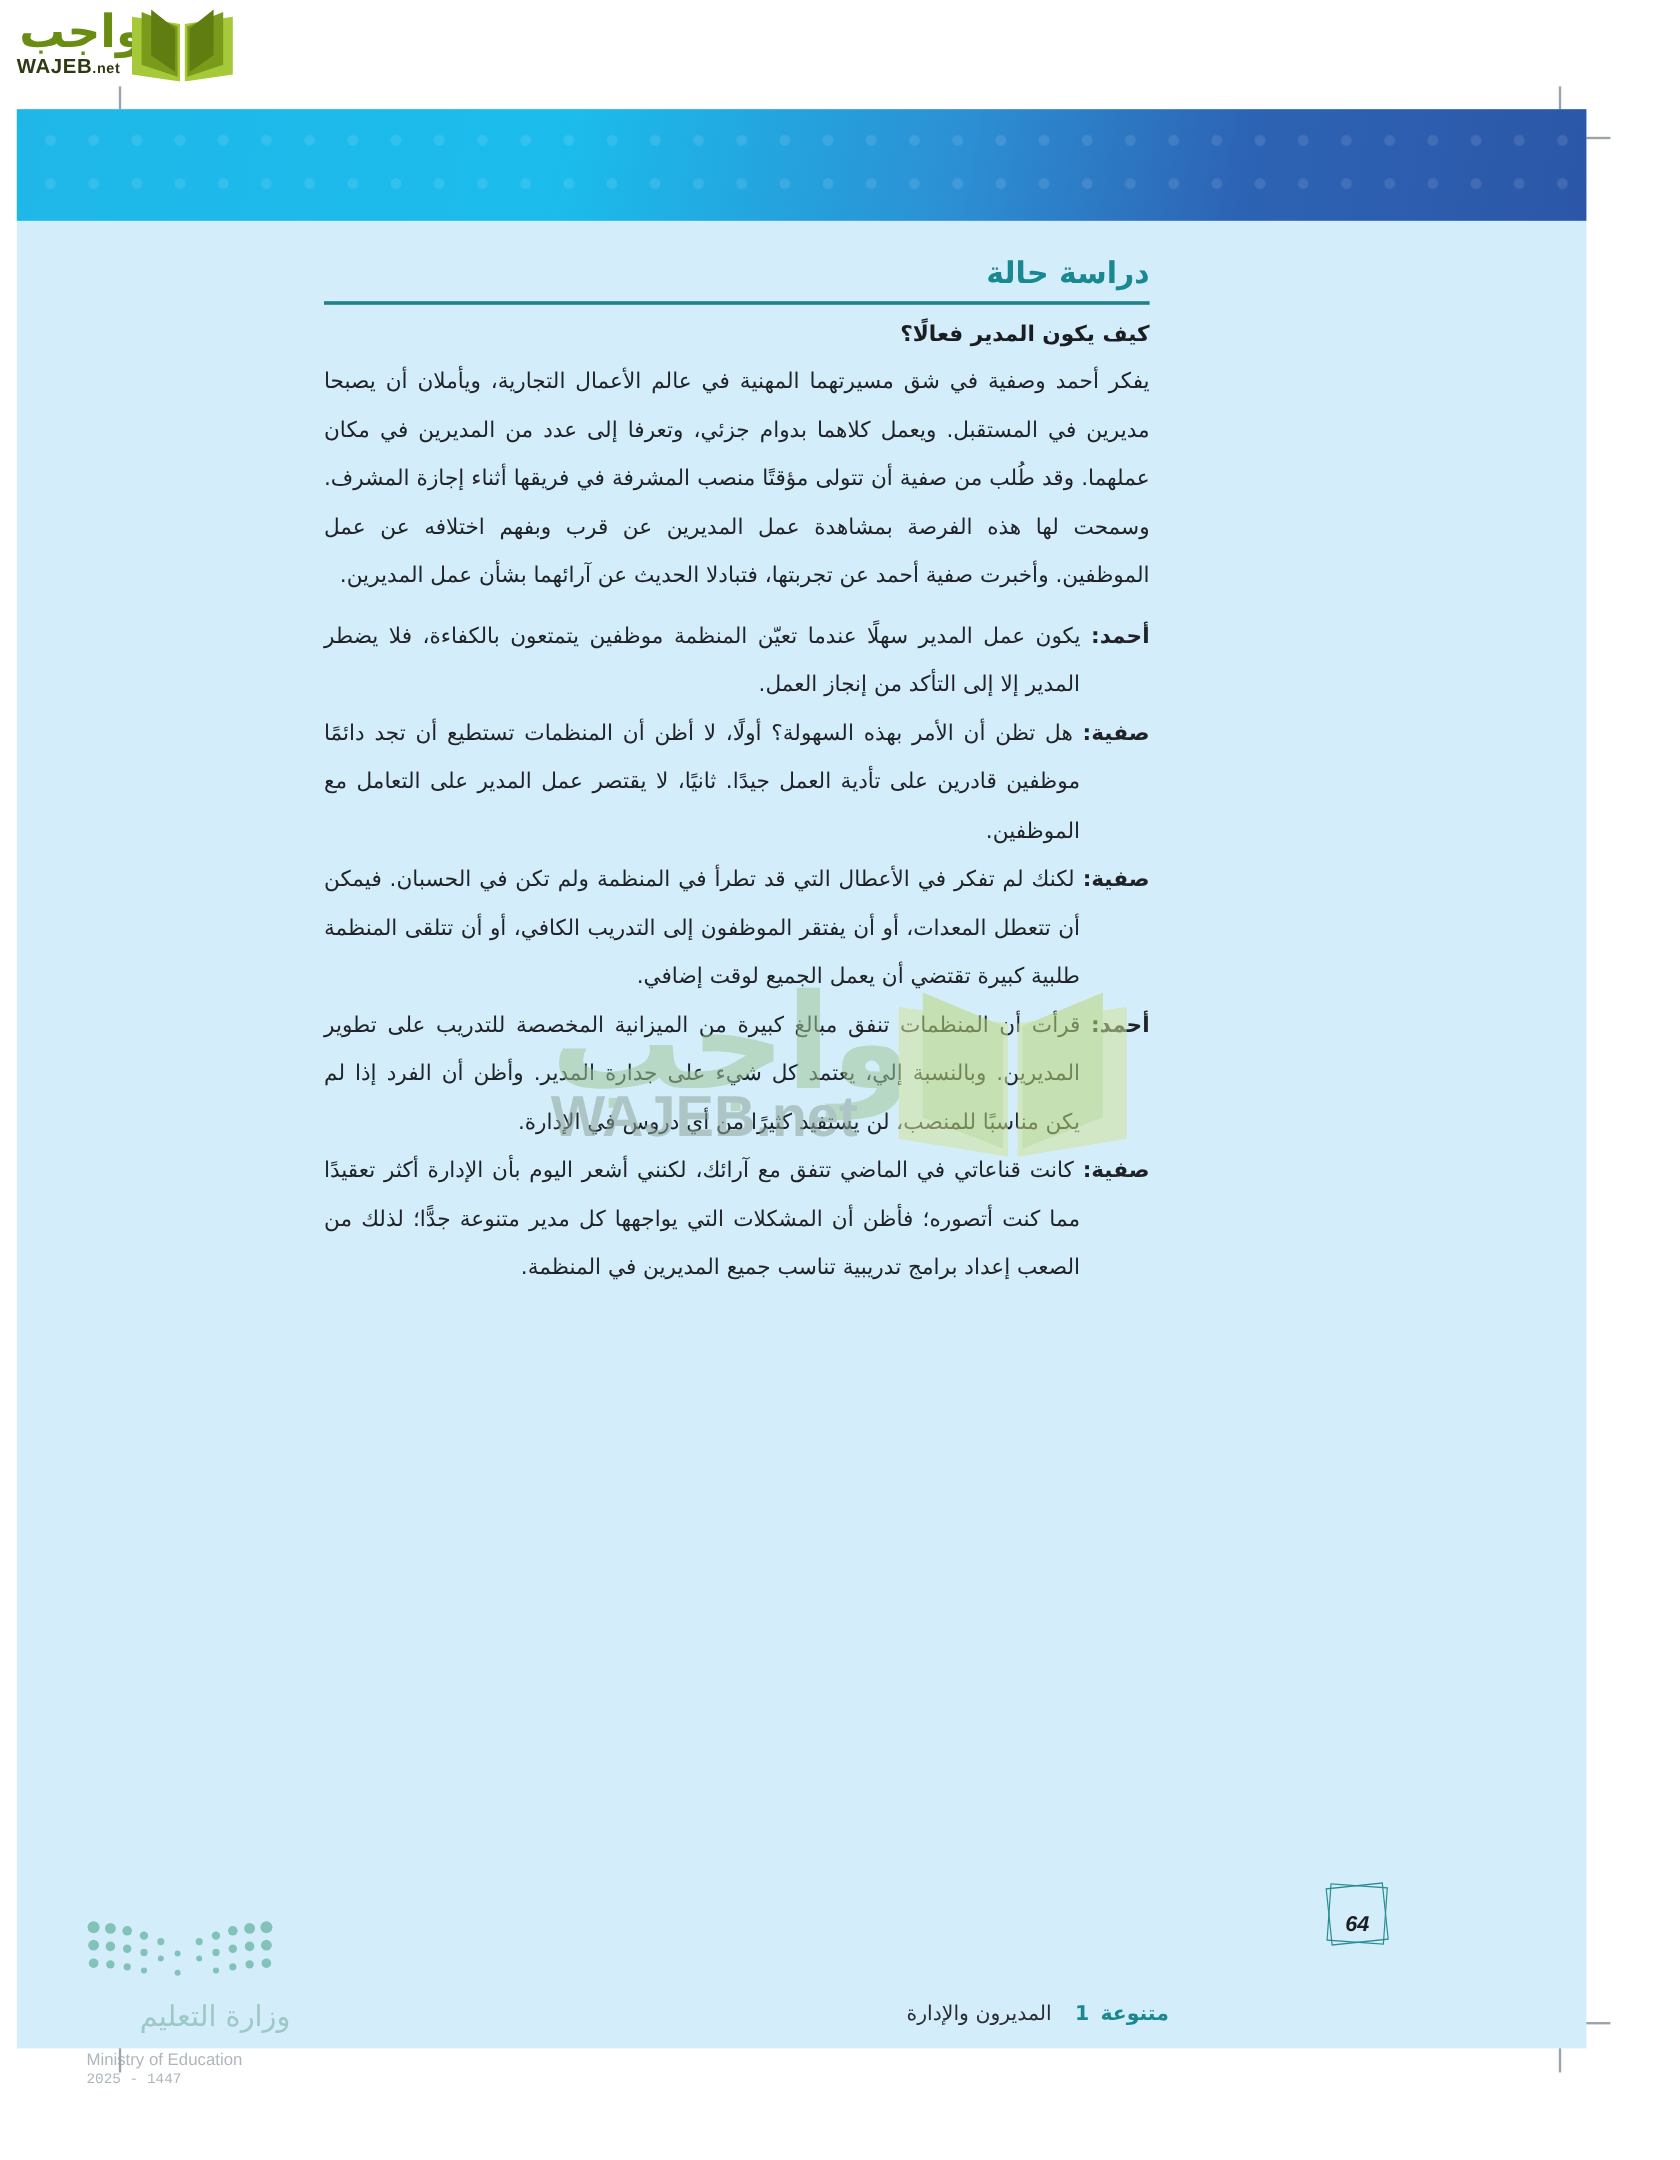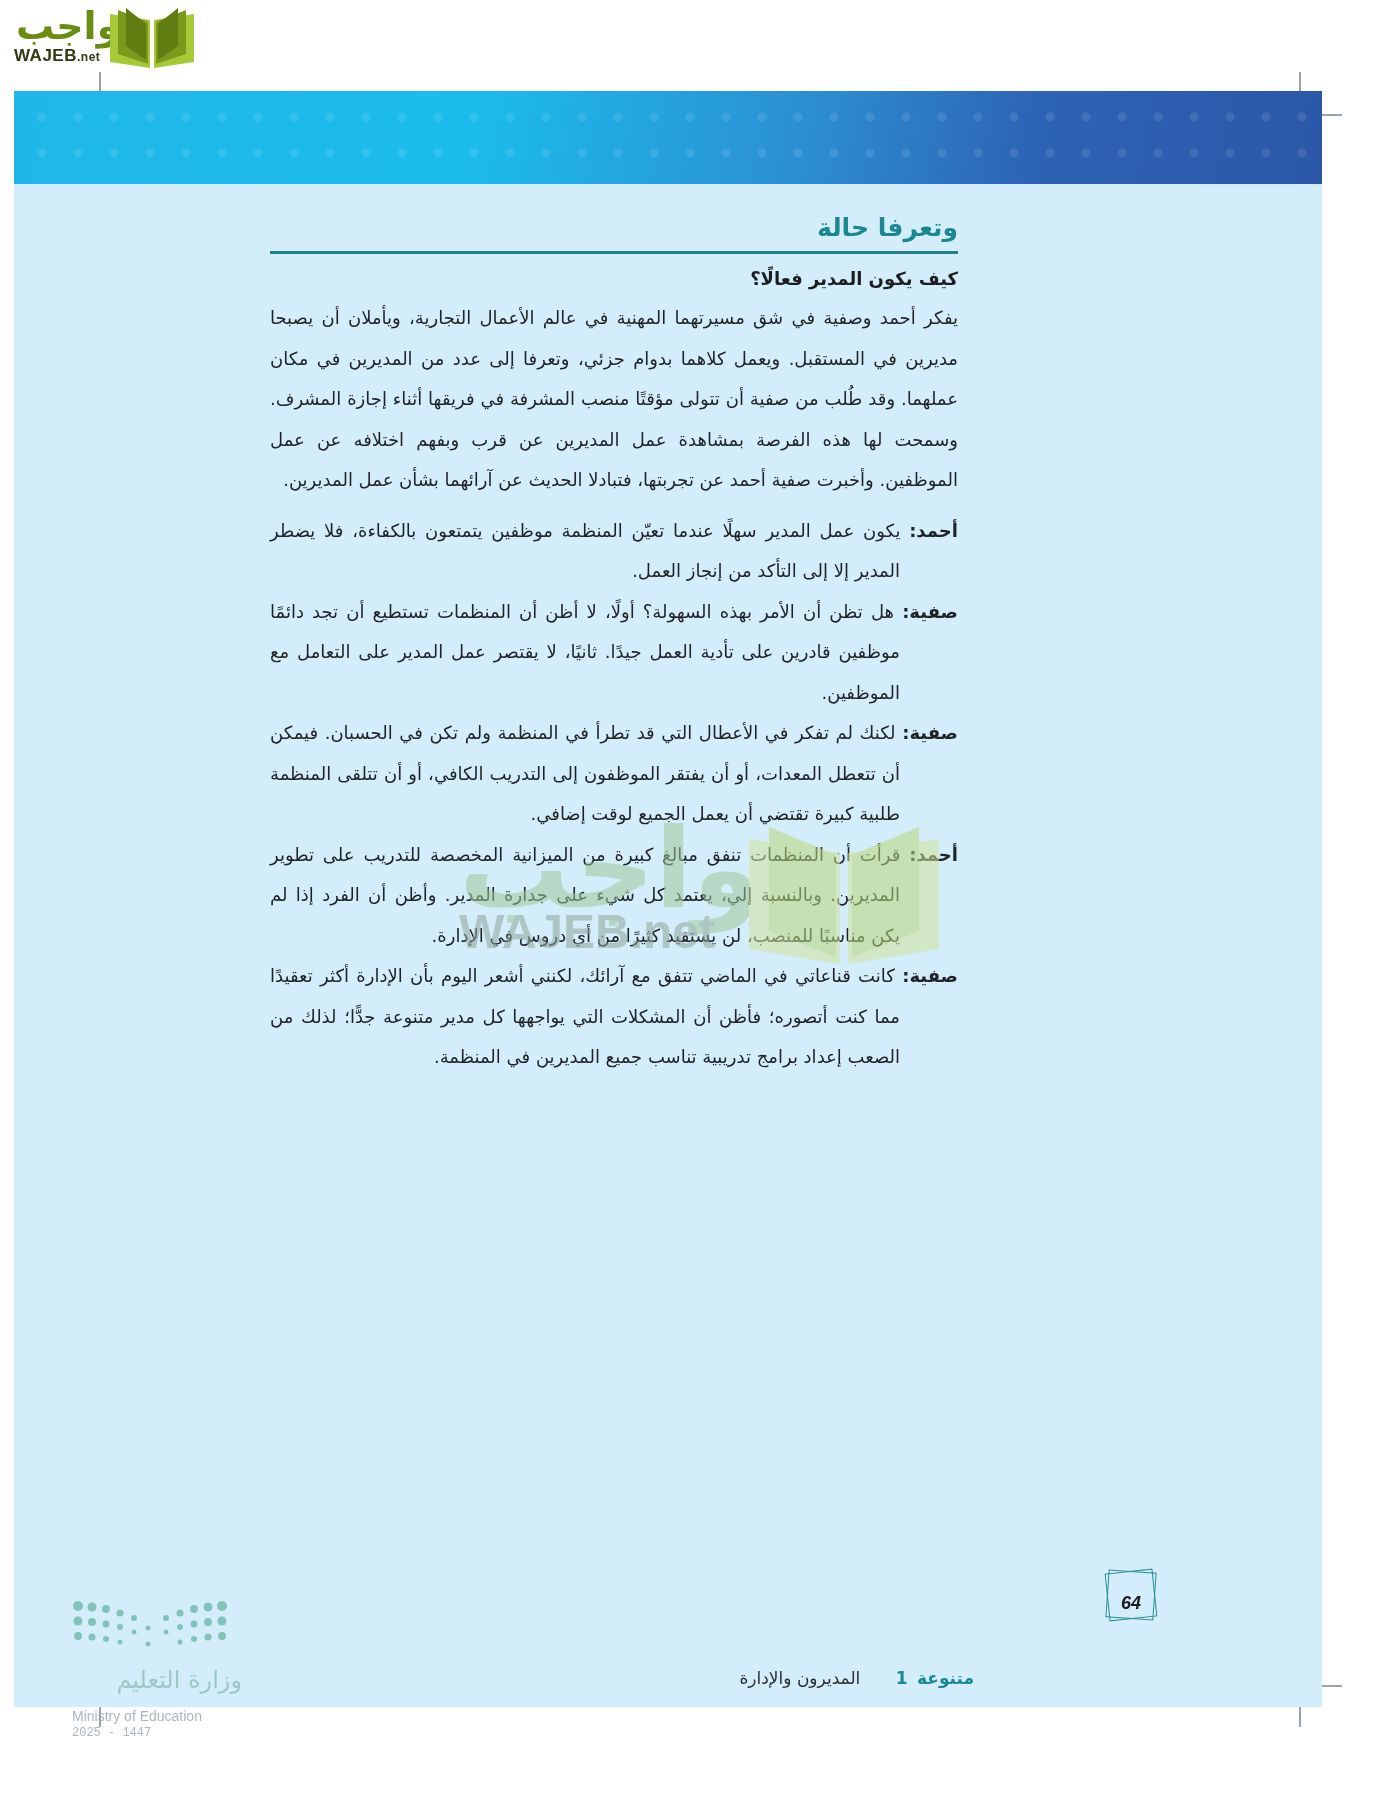--- a/index.html
+++ b/index.html
@@ -114,21 +114,21 @@
 <div class="crop" style="left:1312px; top:1685px; width:30px; height:2px;"></div>
 <div class="crop" style="left:57px; top:1685px; width:30px; height:2px;"></div>
 <div class="crop" style="left:99px; top:1697px; width:2px; height:30px;"></div>
 
 <div class="page">
   <div class="banner">
     <div class="dots"></div>
   </div>
 
   <div class="content">
-    <div class="section-title">وتعرفا حالة</div>
+    <div class="section-title">دراسة حالة</div>
     <div class="section-rule"></div>
     <div class="subtitle">كيف يكون المدير فعالًا؟</div>
     <p class="intro" style="margin:2px 0 0 0;">يفكر أحمد وصفية في شق مسيرتهما المهنية في عالم الأعمال التجارية، ويأملان أن يصبحا مديرين في المستقبل. ويعمل كلاهما بدوام جزئي، وتعرفا إلى عدد من المديرين في مكان عملهما. وقد طُلب من صفية أن تتولى مؤقتًا منصب المشرفة في فريقها أثناء إجازة المشرف. وسمحت لها هذه الفرصة بمشاهدة عمل المديرين عن قرب وبفهم اختلافه عن عمل الموظفين. وأخبرت صفية أحمد عن تجربتها، فتبادلا الحديث عن آرائهما بشأن عمل المديرين.</p>
 
     <div class="dialogue">
       <div class="turn">
         <span class="speaker">أحمد:</span>
         <span>يكون عمل المدير سهلًا عندما تعيّن المنظمة موظفين يتمتعون بالكفاءة، فلا يضطر المدير إلا إلى التأكد من إنجاز العمل.</span>
       </div>
       <div class="turn">
@@ -157,21 +157,21 @@
       <path d="M5 20 L96 34 L96 145 L5 130 Z" fill="#cfe39a"></path>
       <path d="M195 20 L104 34 L104 145 L195 130 Z" fill="#cfe39a"></path>
       <path d="M25 8 L92 36 L92 138 L25 112 Z" fill="#b9d67a"></path>
       <path d="M175 8 L108 36 L108 138 L175 112 Z" fill="#b9d67a"></path>
     </svg>
   </div>
 
   <div class="footer-chapter">
     <span class="ch-label">متنوعة</span>
     <span class="ch-num">1</span>
-    <span style="margin-right:26px;">المديرون والإدارة</span>
+    <span style="margin-right:10px;">المديرون والإدارة</span>
   </div>
   <div class="page-num-box" style="left:1087px; top:1474px;">
     <div class="sq1"></div>
     <div class="sq2"></div>
     <div class="num">64</div>
   </div>
 </div>
 
 <div class="ministry">
   <svg class="dots-svg" width="160" height="50" viewBox="0 0 160 50">

